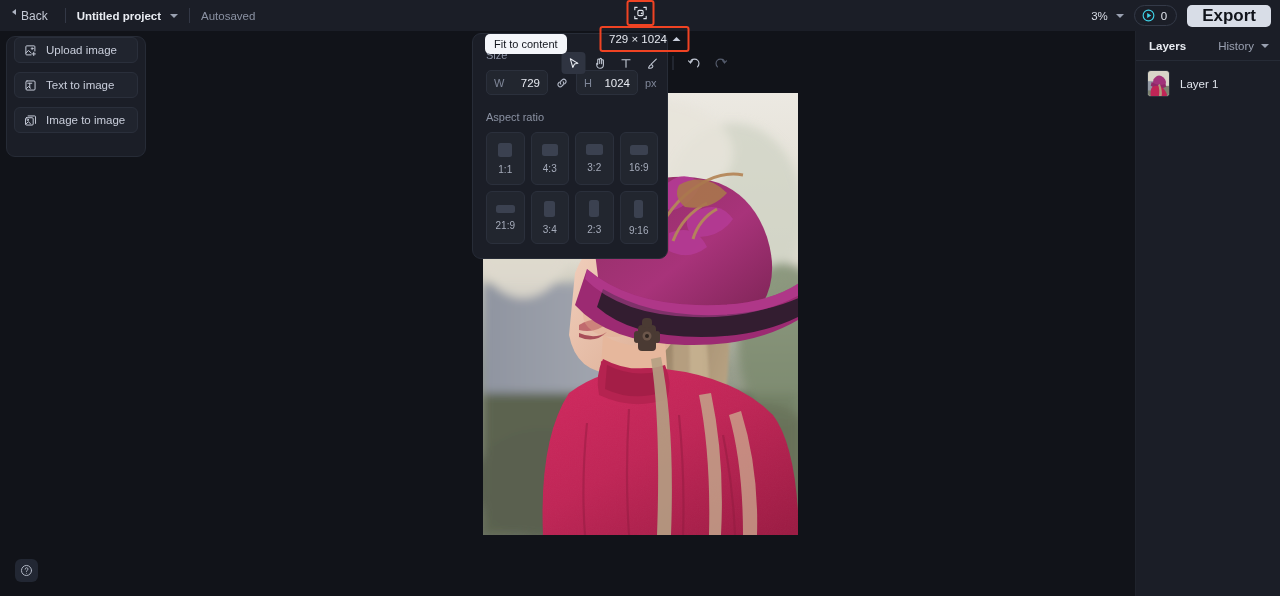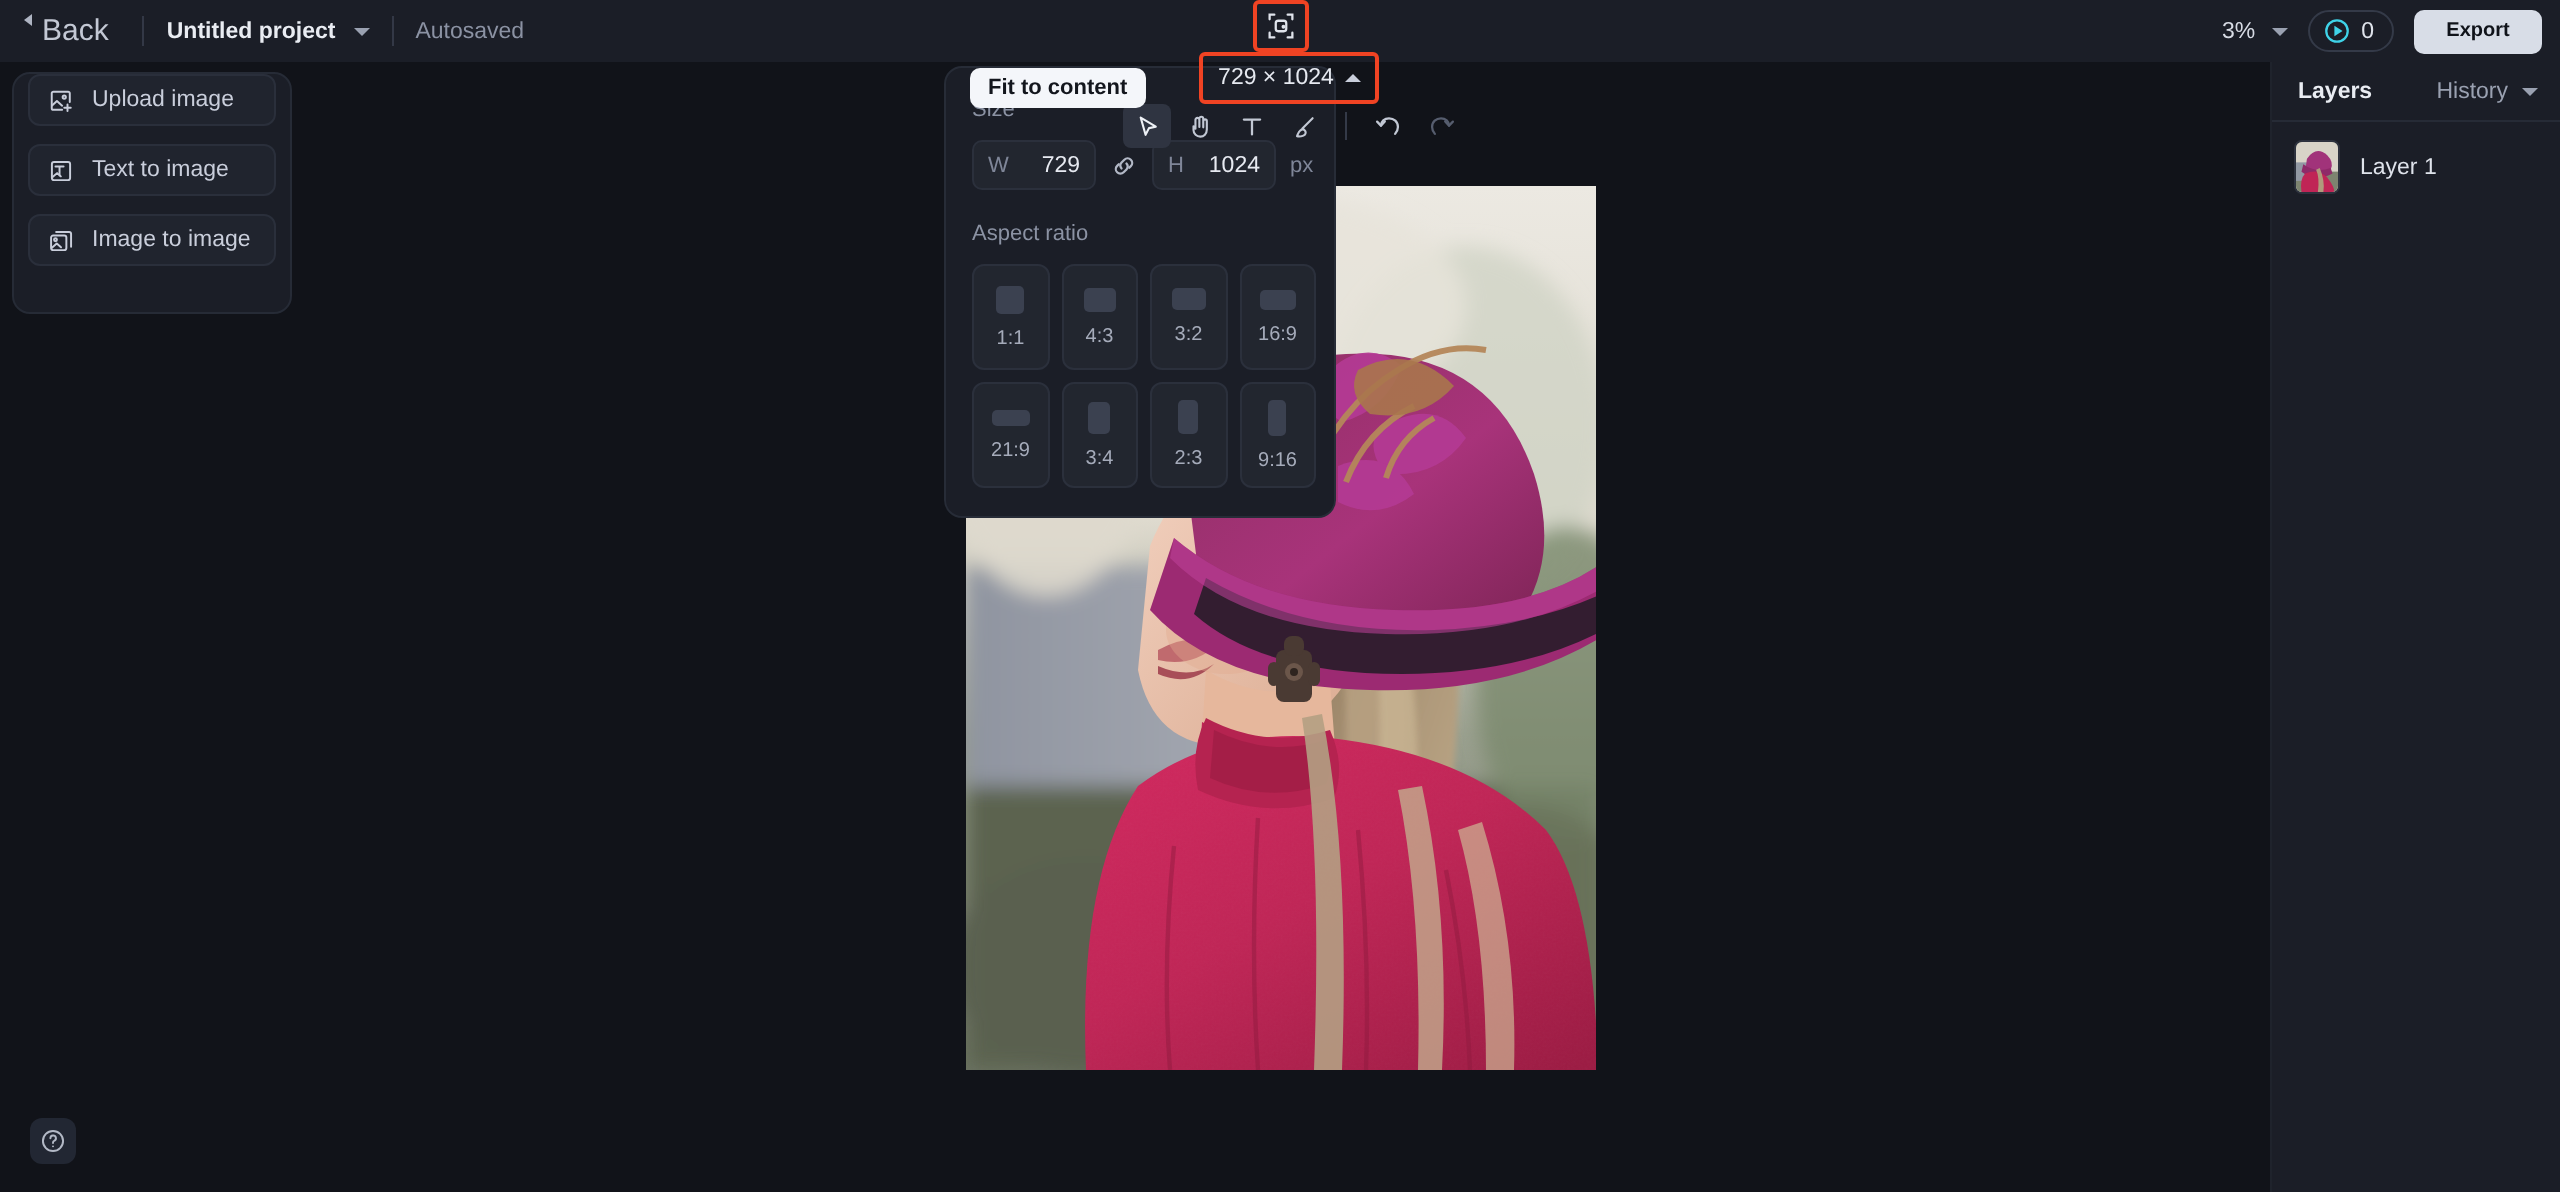--- a/index.html
+++ b/index.html
@@ -19,21 +19,21 @@
   .topbar {
     position: absolute; left: 0; top: 0;
     width: 1280px; height: 31px;
     background: #1b1e27;
     display: flex; align-items: center;
     z-index: 40;
   }
   .tb-left { display: flex; align-items: center; height: 31px; padding-left: 9px; }
   .back-btn {
     display: flex; gap: 5px;
-    color: #c3c8d4; font-size: 15px; cursor: pointer;
+    color: #c3c8d4; font-size: 12px; cursor: pointer;
     padding: 3px 6px 3px 3px;
   }
   .chev-left {
     width: 0; height: 0; border-top: 3.5px solid transparent;
     border-bottom: 3.5px solid transparent; border-right: 4px solid #aeb4c2;
   }
   .vdiv { width: 1px; height: 15px; background: #333846; margin: 0 11px; }
   .proj-name { color: #e9ecf2; font-size: 11.5px; font-weight: bold; cursor: pointer; }
   .chev-down {
     width: 0; height: 0; border-left: 4px solid transparent;
@@ -75,21 +75,21 @@
   .zoom-val { color: #d7dbe4; font-size: 11.5px; cursor: pointer; }
   .credits {
     display: flex; align-items: center; gap: 6px;
     height: 21px; padding: 0 9px 0 7px;
     border: 1px solid #343a48; border-radius: 11px; cursor: pointer;
   }
   .credits-num { color: #dfe3eb; font-size: 11.5px; }
   .export-btn {
     height: 22px; min-width: 64px; padding: 0 15px;
     background: #d8dde7; color: #10131a;
-    font-size: 10px; font-weight: bold;
+    font-size: 17px; font-weight: bold;
     border-radius: 5px; display: flex; align-items: center;
     justify-content: center; cursor: pointer;
   }
 
   
   .create-panel {
     position: absolute; left: 6px; top: 36px;
     width: 140px; background: #1b1e27;
     border: 1px solid #262b36; border-radius: 9px;
     padding: 0 0 8px 0; z-index: 30;
@@ -135,21 +135,21 @@
     border-radius: 6px; display: flex; flex-direction: column;
     align-items: center; justify-content: center; gap: 7px; cursor: pointer;
   }
   .ratio-shape { background: #3b4150; border-radius: 2.5px; }
   .ratio-txt { color: #a5abba; font-size: 10px; }
 
   
   .tooltip {
     position: absolute; left: 485px; top: 34px;
     background: #f4f6fa; color: #13161d;
-    font-size: 11px; font-weight: bold;
+    font-size: 11px; font-weight: normal;
     padding: 4px 9px; border-radius: 5px; z-index: 45; white-space: nowrap;
   }
 
   
   .canvas-area {
     position: absolute; left: 0; top: 31px;
     width: 1135px; height: 565px; background: #111319; overflow: hidden;
   }
   .artboard {
     position: absolute; left: 483px; top: 62px;

